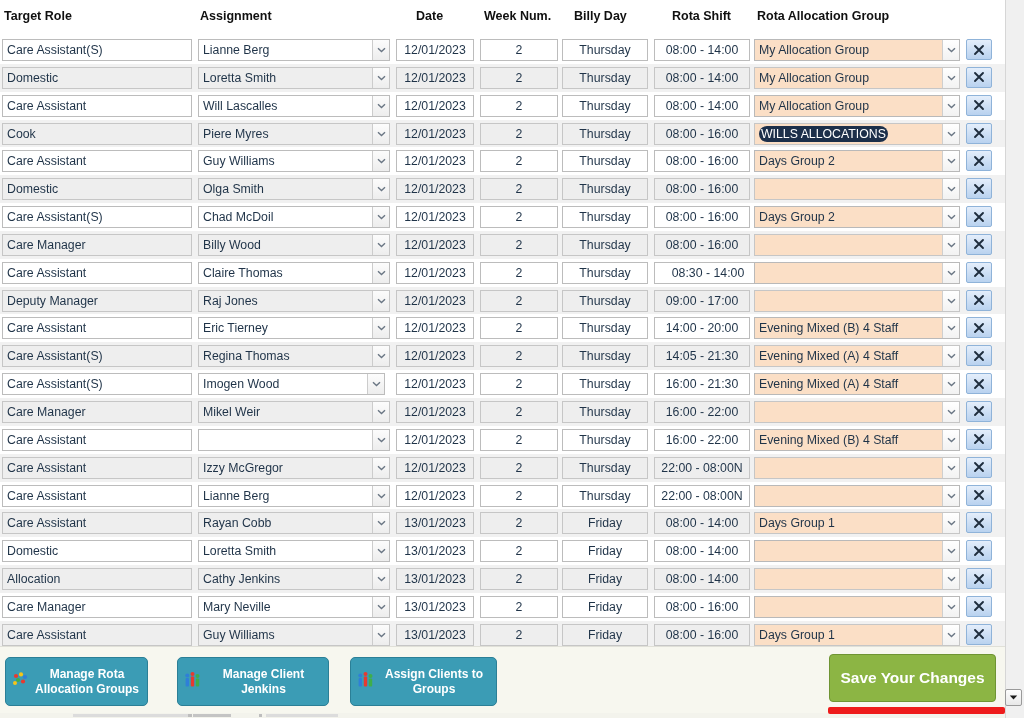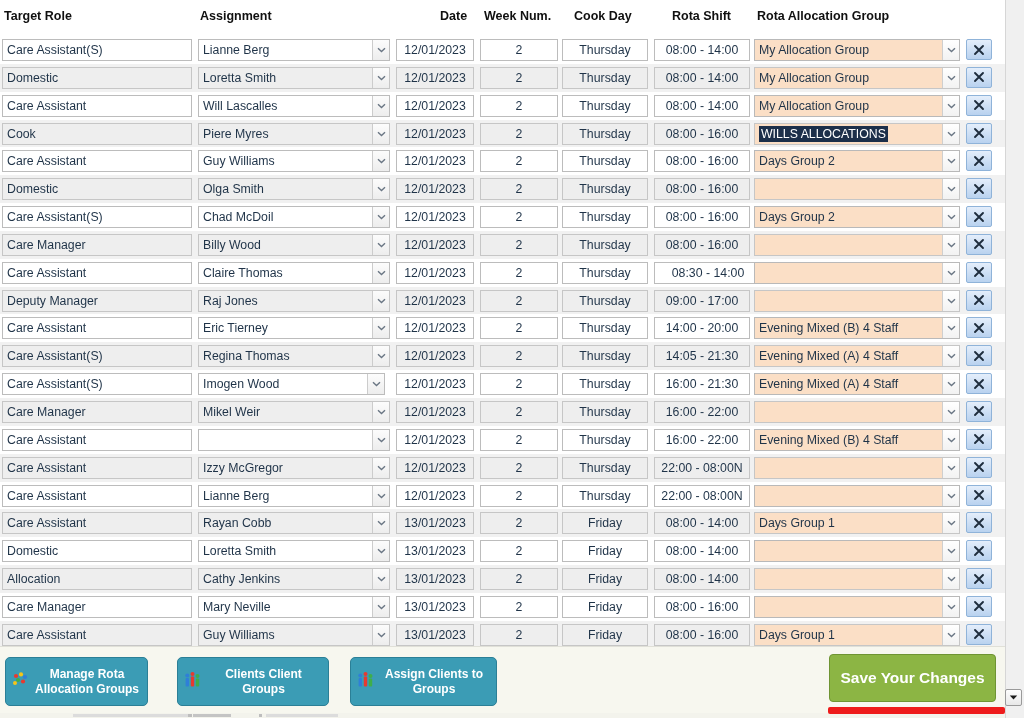--- a/index.html
+++ b/index.html
@@ -120,20 +120,21 @@
   .combo.alloc .arrow {
     background: linear-gradient(#ffffff, #f2f2f2);
     border-left: 1px solid #cfcfcf;
   }
 
   
   .sel-text {
     background: #1c2f4a;
     color: #ffffff;
     padding: 1px 2px;
+    border-radius: 8px;
   }
 
   
   .del-btn {
     position: absolute;
     top: 3px;
     width: 26px; height: 21px;
     background: linear-gradient(#e4eefb, #b9d2ef);
     border: 1px solid #8fb3d9;
     border-radius: 2px;
@@ -211,23 +212,23 @@
   }
 </style>
 </head>
 <body>
 
 <div id="app">
 
   <div class="grid-header">
     <div class="hdr" style="left:4px;">Target Role</div>
     <div class="hdr" style="left:200px;">Assignment</div>
-    <div class="hdr" style="left:440px;">Date</div>
+    <div class="hdr" style="left:416px;">Date</div>
     <div class="hdr" style="left:484px;">Week Num.</div>
-    <div class="hdr" style="left:574px;">Cook Day</div>
+    <div class="hdr" style="left:574px;">Billy Day</div>
     <div class="hdr" style="left:672px;">Rota Shift</div>
     <div class="hdr" style="left:757px;">Rota Allocation Group</div>
   </div>
 
   <div class="grid-body" id="grid-body">
       <div class="row plain">
         <div class="cell tbox" style="left:2px;width:190px;">Care Assistant(S)</div>
         <div class="cell combo" style="left:198px;width:192px;">Lianne Berg<span class="arrow">
             <svg width="9" height="6" viewBox="0 0 9 6">
               <path d="M1 1.3 L4.5 4.6 L8 1.3" stroke="#6a7684" stroke-width="1.4" fill="none"></path>
@@ -786,21 +787,21 @@
       <span class="ico">
         <svg width="17" height="18" viewBox="0 0 17 18">
           <circle cx="3.3" cy="4.5" r="2" fill="#2f7fd8"></circle>
           <rect x="1.6" y="7" width="3.4" height="8.5" rx="1" fill="#2f7fd8"></rect>
           <circle cx="8.5" cy="3" r="2" fill="#e8392f"></circle>
           <rect x="6.8" y="5.5" width="3.4" height="10" rx="1" fill="#e8392f"></rect>
           <circle cx="13.5" cy="5" r="2" fill="#3fae4a"></circle>
           <rect x="11.8" y="7.5" width="3.4" height="8" rx="1" fill="#3fae4a"></rect>
         </svg>
       </span>
-      <span class="lbl">Clients Client Groups</span>
+      <span class="lbl">Manage Client Jenkins</span>
     </div>
 
     <div class="tbtn" style="left:350px; width:147px;">
       <span class="ico">
         <svg width="17" height="18" viewBox="0 0 17 18">
           <circle cx="3.3" cy="4.5" r="2" fill="#2f7fd8"></circle>
           <rect x="1.6" y="7" width="3.4" height="8.5" rx="1" fill="#2f7fd8"></rect>
           <circle cx="8.5" cy="3" r="2" fill="#e8392f"></circle>
           <rect x="6.8" y="5.5" width="3.4" height="10" rx="1" fill="#e8392f"></rect>
           <circle cx="13.5" cy="5" r="2" fill="#3fae4a"></circle>

